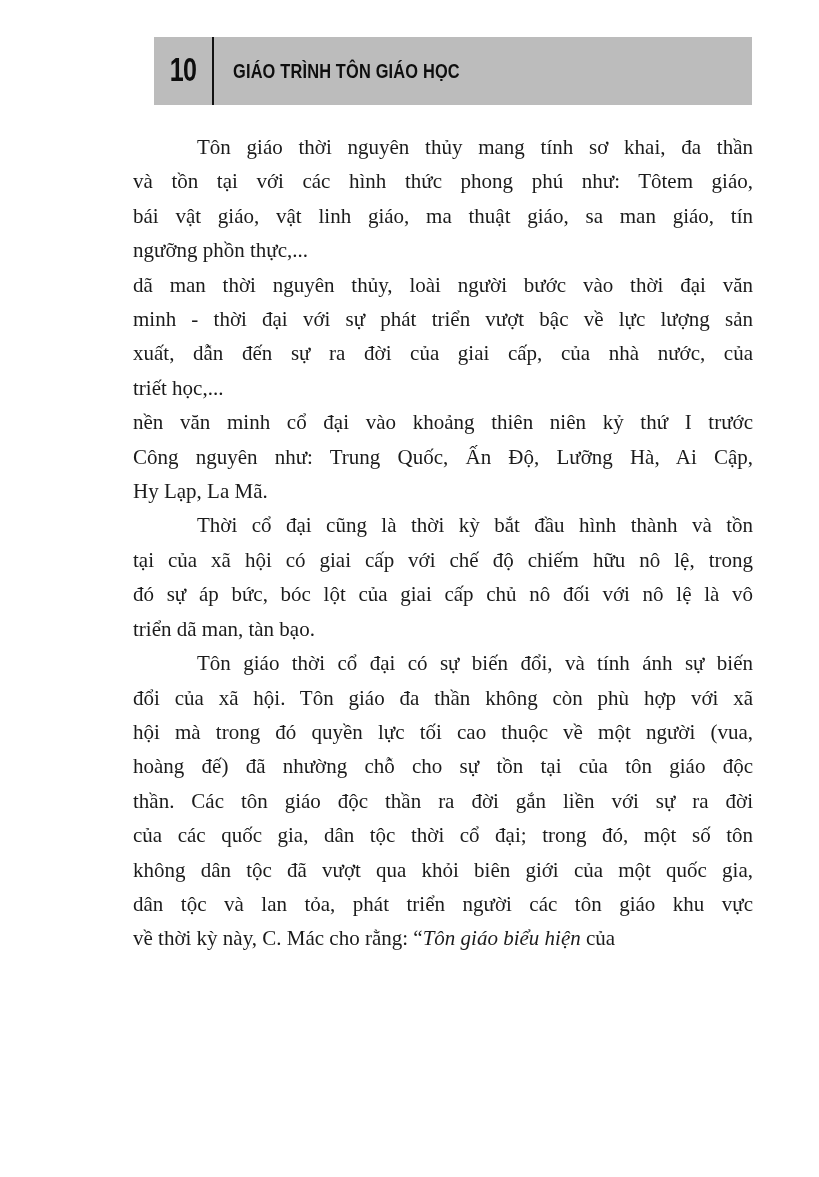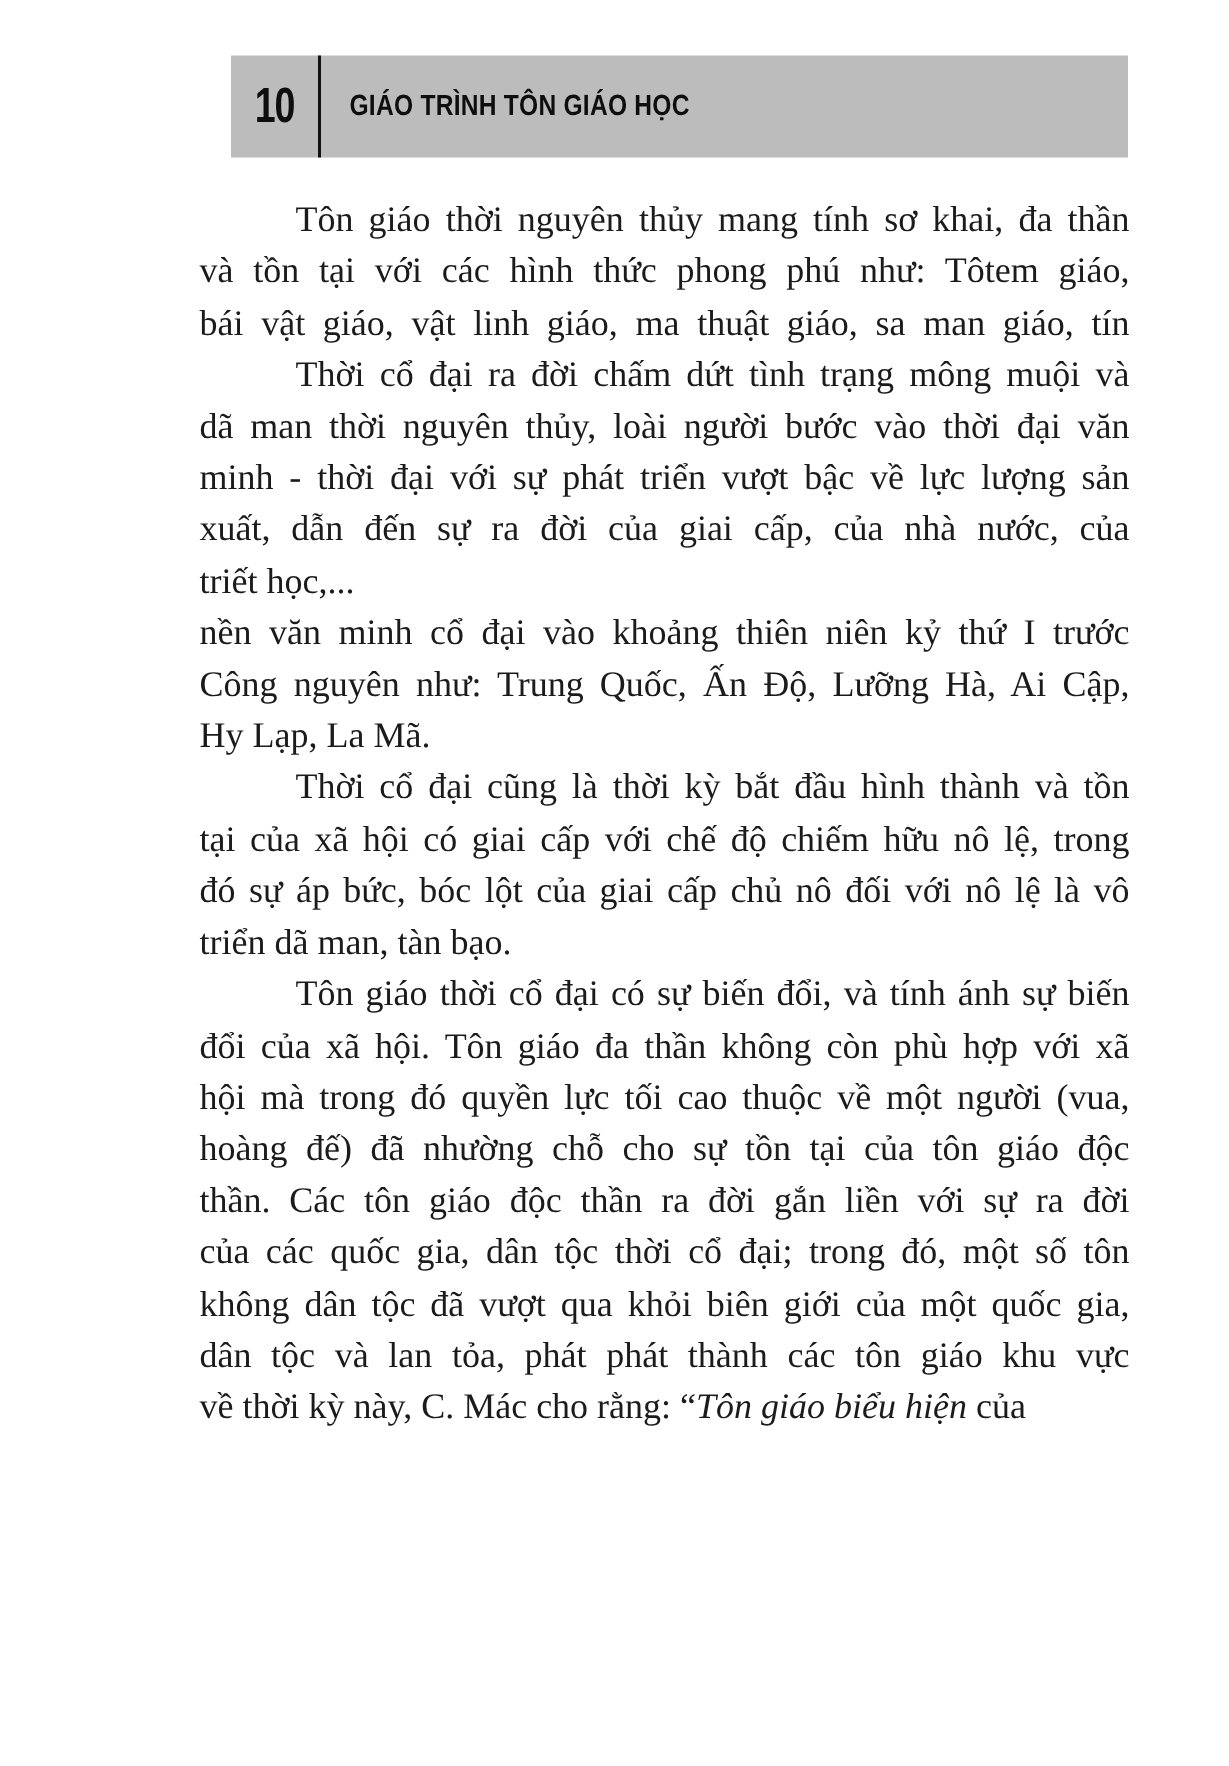--- a/index.html
+++ b/index.html
@@ -63,21 +63,21 @@
   }
   
   .bodytext {
     position: absolute;
     left: 87px;
     top: 130px;
     width: 620px;
     color: var(--text-color);
   }
   .line {
-    font-size: 24px;
+    font-size: 21px;
     line-height: 34.4px;
     text-align: justify;
     text-align-last: justify;
     white-space: normal;
   }
   .line.par-first { text-indent: 64px; }
   .line.par-last  { text-align-last: left; }
   .italic { font-style: italic; }
 </style>
 </head>
@@ -87,35 +87,35 @@
   <header class="band">
     <span class="pagenum">10</span>
     <span class="divider"></span>
     <span class="booktitle">GIÁO TRÌNH TÔN GIÁO HỌC</span>
   </header>
 
   <main class="bodytext">
       <div class="line par-first">Tôn giáo thời nguyên thủy mang tính sơ khai, đa thần</div>
       <div class="line">và tồn tại với các hình thức phong phú như: Tôtem giáo,</div>
       <div class="line">bái vật giáo, vật linh giáo, ma thuật giáo, sa man giáo, tín</div>
-      <div class="line par-first">Thời cổ đại ra đời chấm dứt tình trạng mông muội và</div>
+      <div class="line par-last">ngưỡng phồn thực,...</div>
       <div class="line">dã man thời nguyên thủy, loài người bước vào thời đại văn</div>
       <div class="line">minh - thời đại với sự phát triển vượt bậc về lực lượng sản</div>
       <div class="line">xuất, dẫn đến sự ra đời của giai cấp, của nhà nước, của</div>
       <div class="line par-last">triết học,...</div>
       <div class="line">nền văn minh cổ đại vào khoảng thiên niên kỷ thứ I trước</div>
       <div class="line">Công nguyên như: Trung Quốc, Ấn Độ, Lưỡng Hà, Ai Cập,</div>
       <div class="line par-last">Hy Lạp, La Mã.</div>
       <div class="line par-first">Thời cổ đại cũng là thời kỳ bắt đầu hình thành và tồn</div>
       <div class="line">tại của xã hội có giai cấp với chế độ chiếm hữu nô lệ, trong</div>
       <div class="line">đó sự áp bức, bóc lột của giai cấp chủ nô đối với nô lệ là vô</div>
       <div class="line par-last">triển dã man, tàn bạo.</div>
       <div class="line par-first">Tôn giáo thời cổ đại có sự biến đổi, và tính ánh sự biến</div>
       <div class="line">đổi của xã hội. Tôn giáo đa thần không còn phù hợp với xã</div>
       <div class="line">hội mà trong đó quyền lực tối cao thuộc về một người (vua,</div>
       <div class="line">hoàng đế) đã nhường chỗ cho sự tồn tại của tôn giáo độc</div>
       <div class="line">thần. Các tôn giáo độc thần ra đời gắn liền với sự ra đời</div>
       <div class="line">của các quốc gia, dân tộc thời cổ đại; trong đó, một số tôn</div>
       <div class="line">không dân tộc đã vượt qua khỏi biên giới của một quốc gia,</div>
-      <div class="line">dân tộc và lan tỏa, phát phát thành các tôn giáo khu vực</div>
+      <div class="line">dân tộc và lan tỏa, phát triển người các tôn giáo khu vực</div>
       <div class="line par-last"><span class="">về thời kỳ này, C. Mác cho rằng: “</span><span class="italic">Tôn giáo biểu hiện</span><span class=""> của</span></div>
     </main>
 </div>
 
 </body></html>

